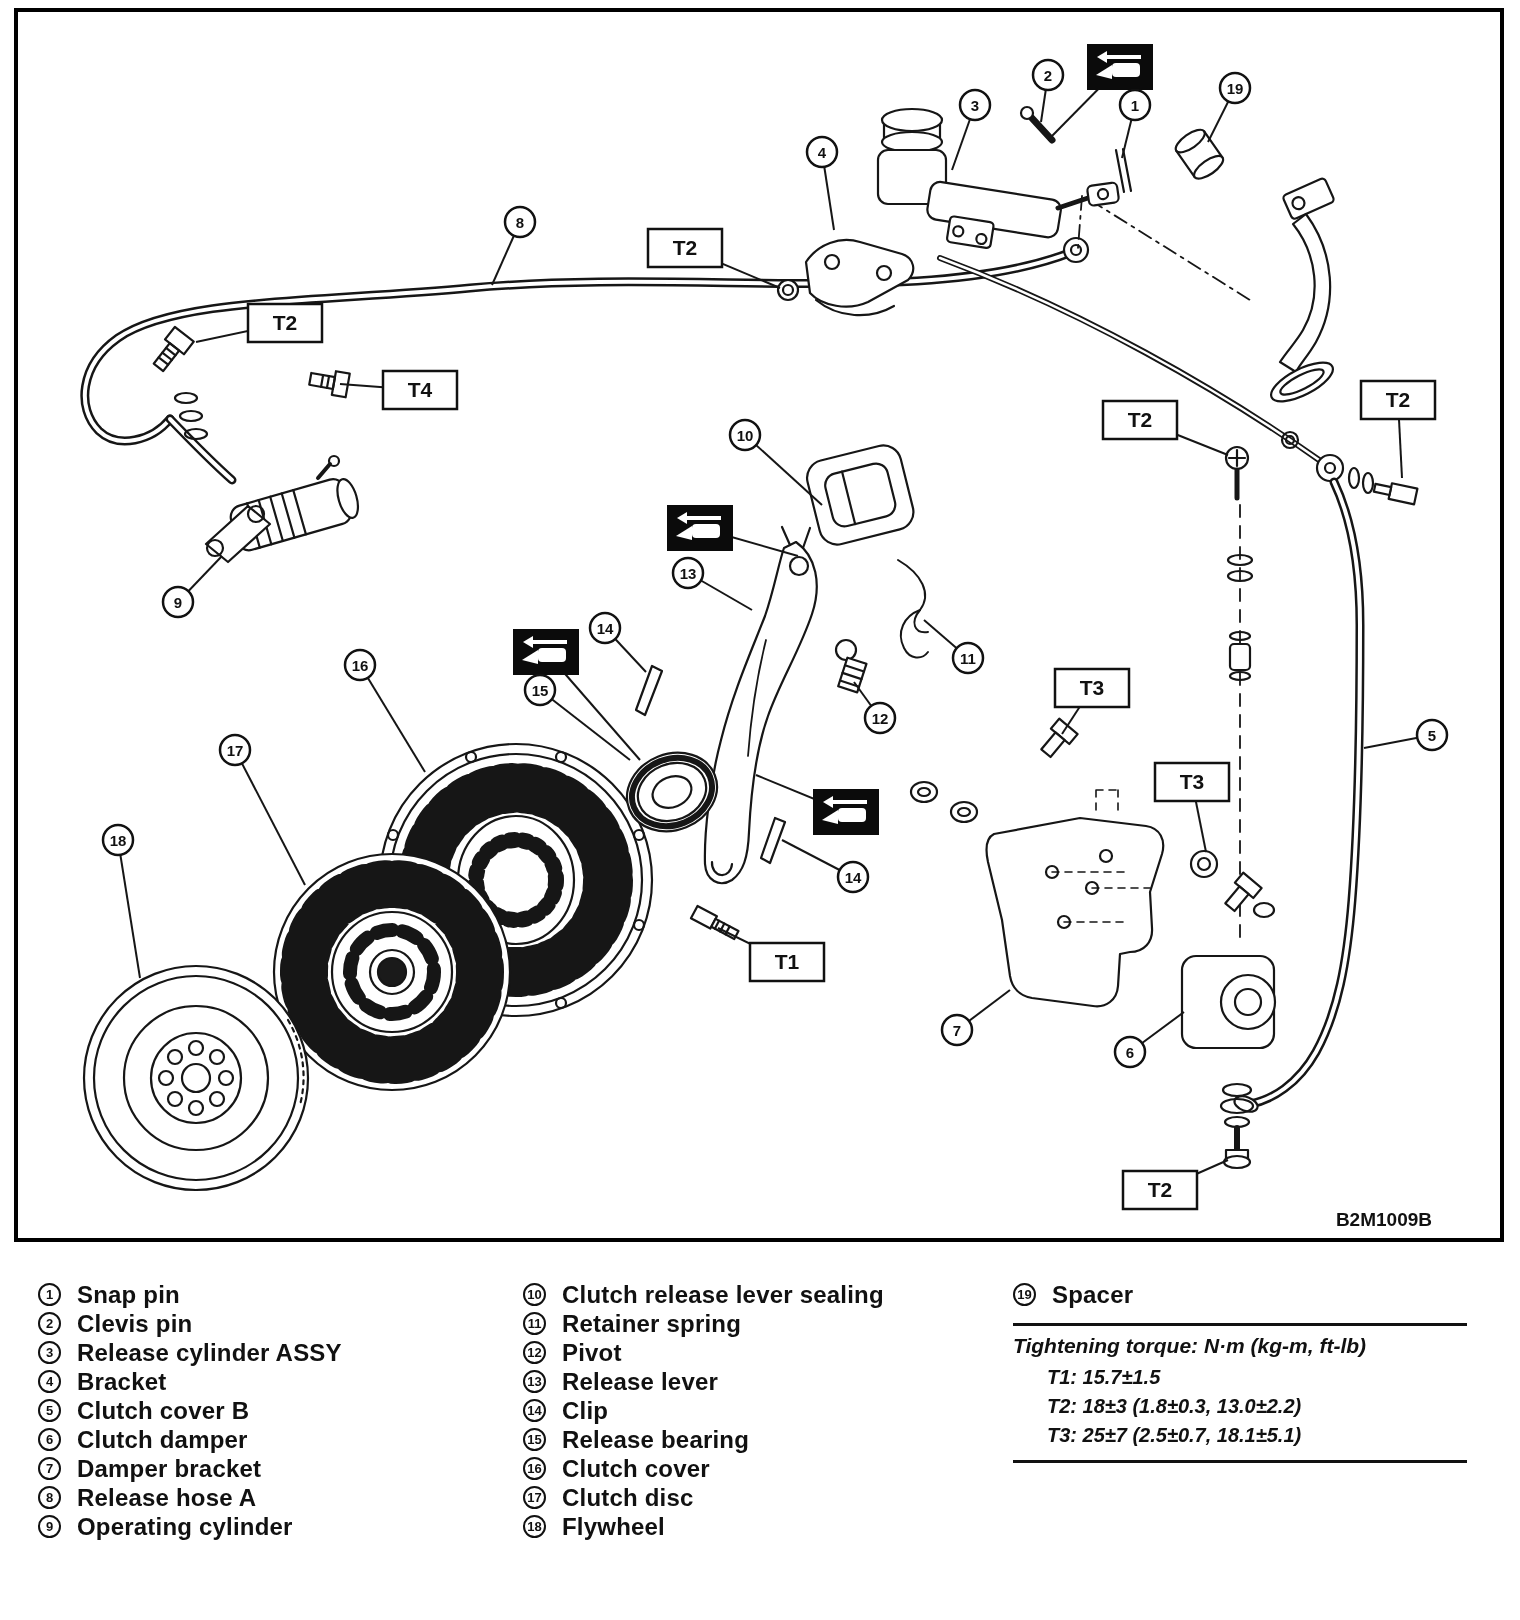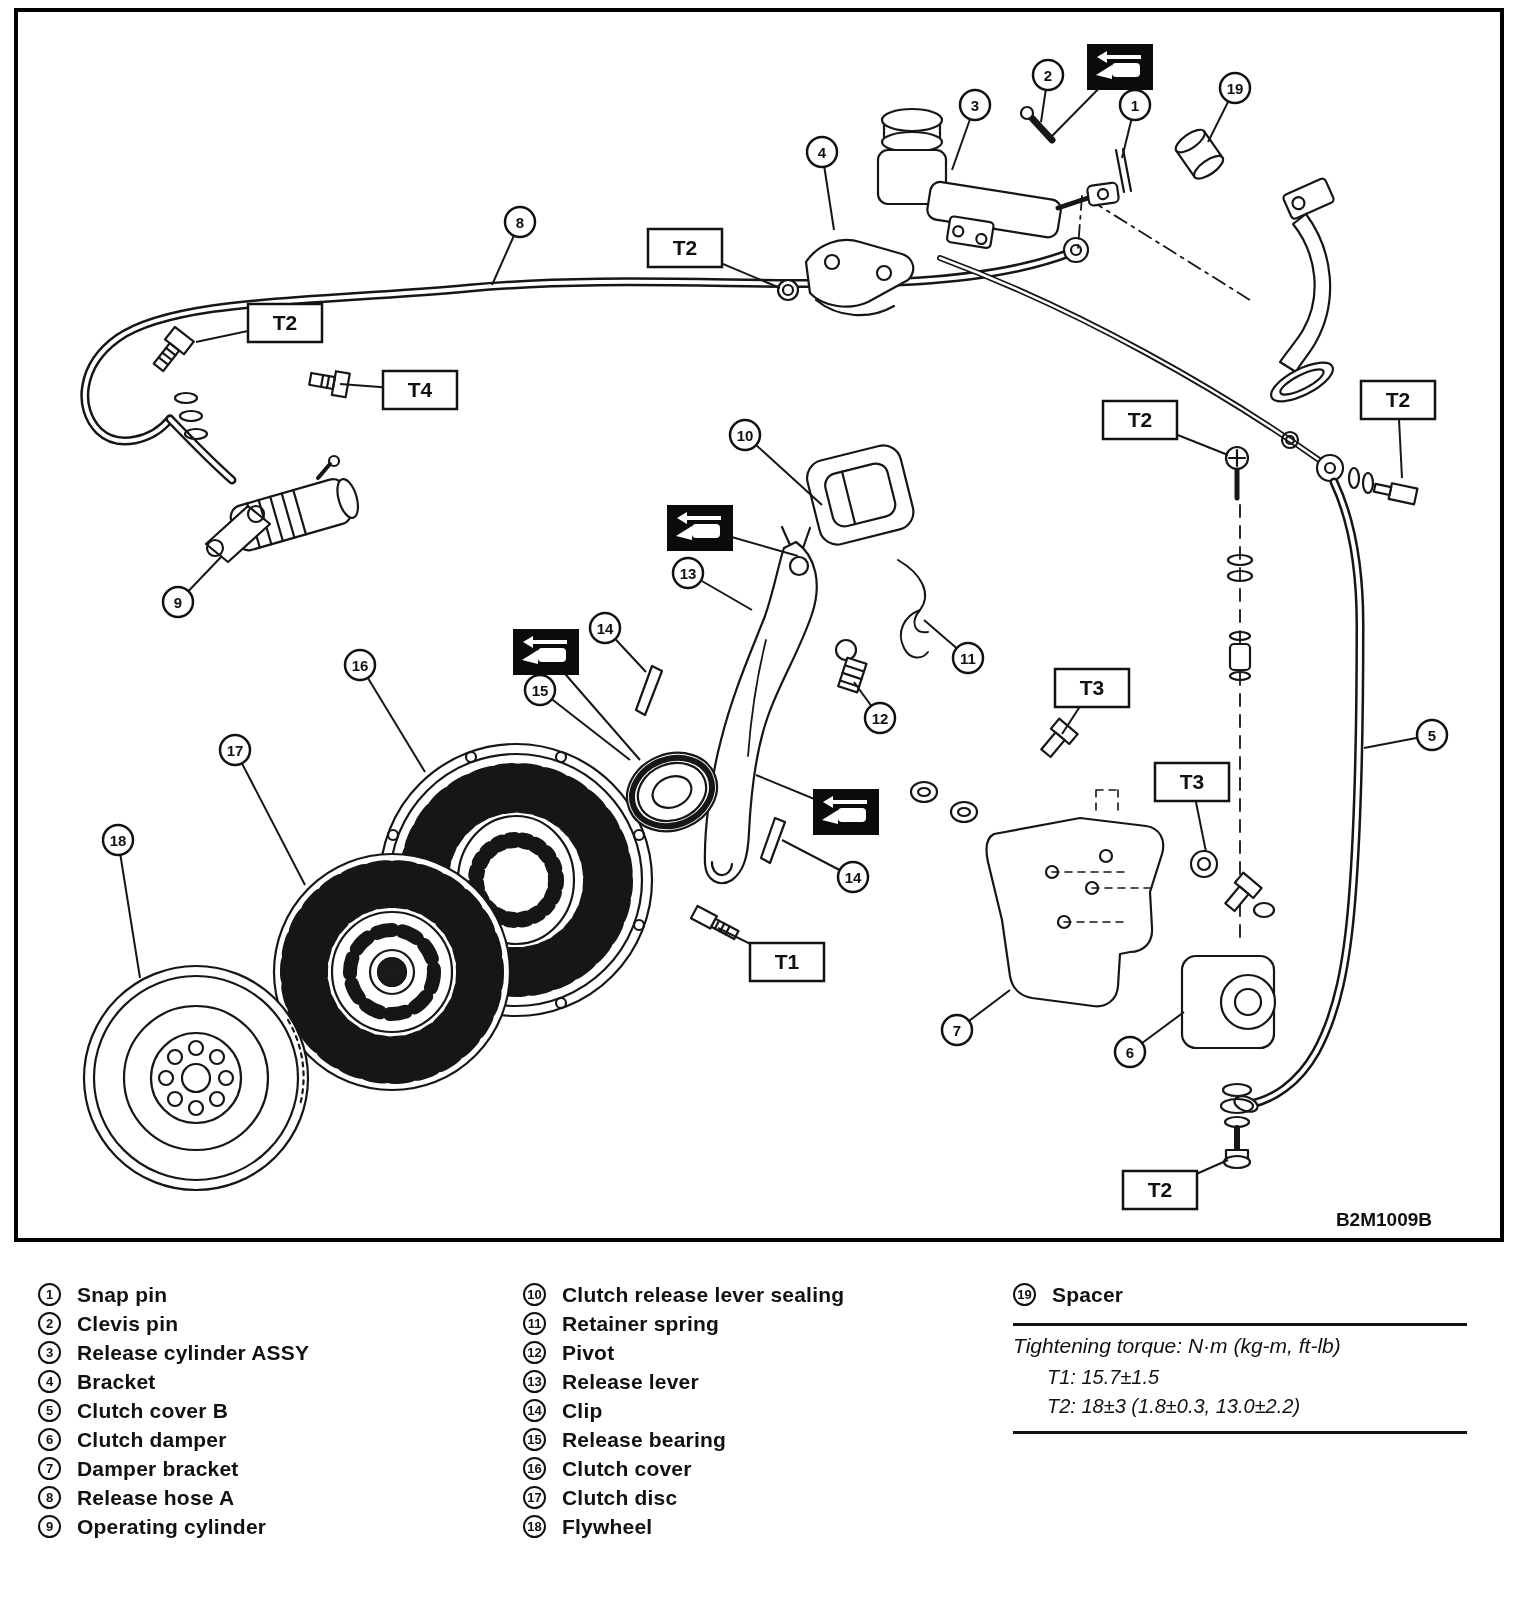--- a/index.html
+++ b/index.html
@@ -19,28 +19,28 @@
     box-sizing:border-box;
   }
   .legend-col{min-width:0;}
   .legend-row{display:flex;align-items:center;gap:16px;height:29px;}
   .lnum{
     flex:0 0 auto;width:23px;height:23px;
     border:2px solid #111;border-radius:50%;
     display:flex;align-items:center;justify-content:center;
     font-size:13px;font-weight:bold;box-sizing:border-box;
   }
-  .llabel{font-size:21px;font-weight:700;letter-spacing:.2px;white-space:nowrap;text-align:center;}
+  .llabel{font-size:24px;font-weight:700;letter-spacing:.2px;white-space:nowrap;text-align:center;}
   .torque-block{
     margin-top:14px;
     border-top:3px solid #111;
     border-bottom:3px solid #111;
     padding:8px 4px 10px 0;
     width:450px;
-    font-style:italic;font-weight:400;
+    font-style:italic;font-weight:700;
   }
   .tq-title{font-size:21px;margin-bottom:5px;white-space:nowrap;}
   .tq-line{font-size:20px;line-height:29px;white-space:nowrap;}
   .idt1{padding-left:34px;}
   .idt2{padding-left:80px;}
 </style>
 </head>
 <body>
 
 <div id="diagram-wrap">
@@ -569,15 +569,16 @@
     </div>
   <div class="legend-col">
     <div class="legend-row">
       <span class="lnum">19</span>
       <span class="llabel">Spacer</span>
     </div>
     <div class="torque-block">
       <div class="tq-title">Tightening torque: N·m (kg-m, ft-lb)</div>
       <div class="tq-line idt1">T1: 15.7±1.5</div>
       <div class="tq-line idt1">T2: 18±3 (1.8±0.3, 13.0±2.2)</div>
+      <div class="tq-line idt1">T3: 25±7 (2.5±0.7, 18.1±5.1)</div>
     </div>
   </div>
 </div>
 
 </body></html>

